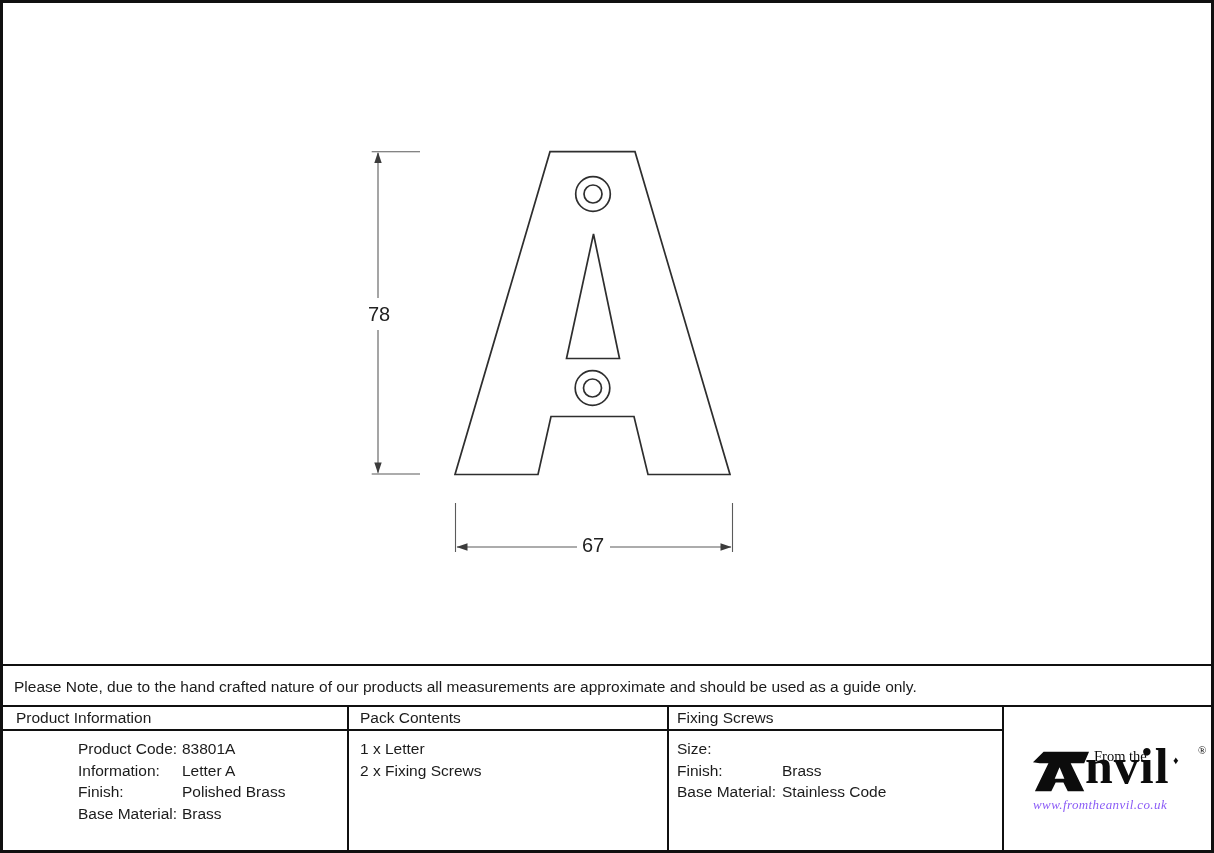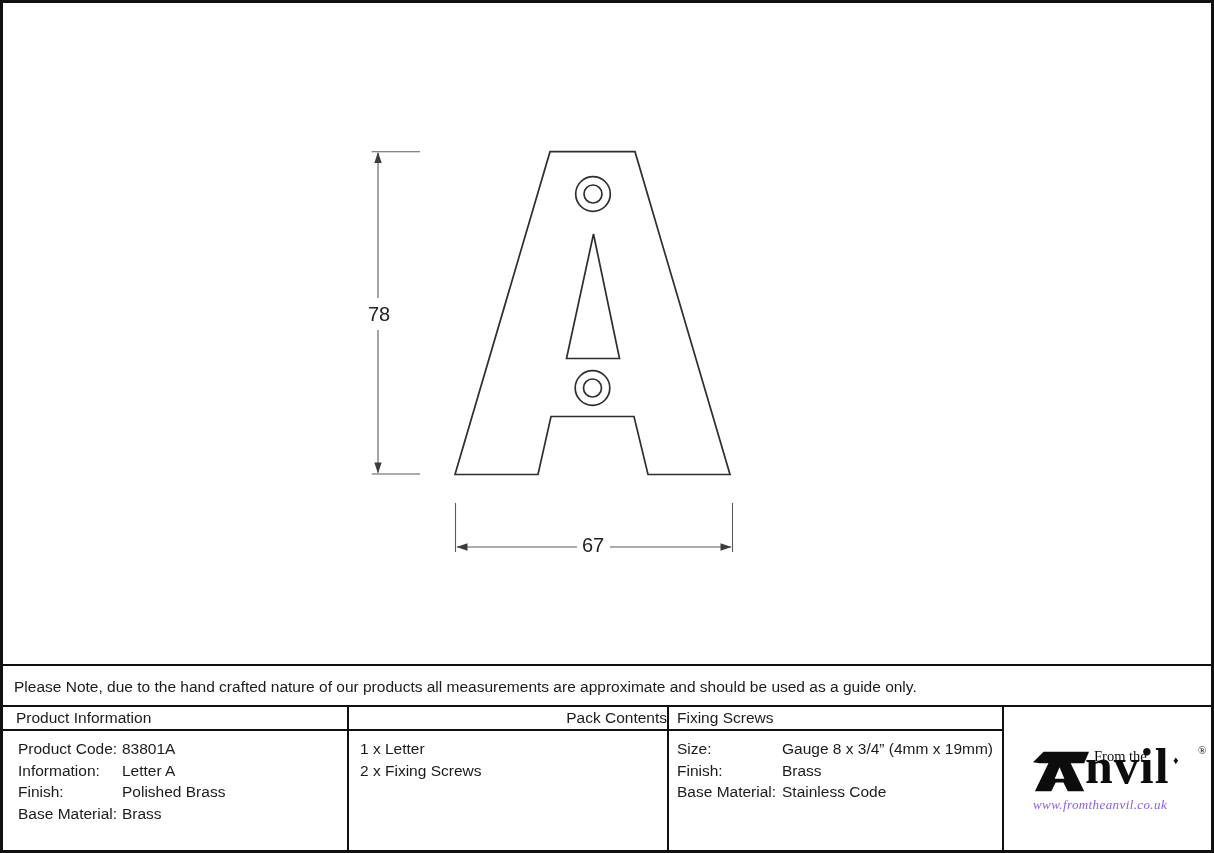--- a/index.html
+++ b/index.html
@@ -29,24 +29,24 @@
   .col{position:relative;box-sizing:border-box;}
   .col-product{width:344px;border-radius:9px;}
   .col-pack{width:320px;border-left:2px solid #101010;}
   .col-fixing{width:335px;border-left:2px solid #101010;}
   .col-logo{flex:1;border-left:2px solid #101010;}
   .cell-header{
     height:24px;border-bottom:2px solid #101010;display:flex;align-items:center;
     font-size:15.5px;box-sizing:border-box;
   }
   .col-product .cell-header{padding-left:13px;}
-  .col-pack .cell-header{padding-left:11px;justify-content:flex-end;}
+  .col-pack .cell-header{padding-left:11px;}
   .col-fixing .cell-header{padding-left:8px;}
   .cell-body{padding-top:7px;font-size:15.5px;line-height:21.5px;}
-  .col-product .cell-body{padding-left:15px;}
+  .col-product .cell-body{padding-left:27px;margin-left:48px;}
   .col-pack .cell-body{padding-left:11px;}
   .col-fixing .cell-body{padding-left:8px;}
   .kv{display:flex;}
   .col-product .kv .k{width:104px;flex:none;}
   .col-fixing .kv .k{width:105px;flex:none;}
   
   .logo-wrap{position:absolute;left:26px;top:38px;width:170px;height:104px;}
   .anvil-svg{position:absolute;left:2px;top:2px;width:58px;height:48px;}
   .logo-fromthe{
     position:absolute;left:64px;top:3px;font-family:"Liberation Serif", serif;
@@ -140,21 +140,20 @@
       </div>
     </div>
 
     <div class="col col-fixing">
       <div class="cell-header">
         <span>Fixing Screws</span>
       </div>
       <div class="cell-body">
         <div class="kv">
           <span class="k">Size:</span>
-          <span class="v">Gauge 8 x 3/4” (4mm x 19mm)</span>
         </div>
         <div class="kv">
           <span class="k">Finish:</span>
           <span class="v">Brass</span>
         </div>
         <div class="kv">
           <span class="k">Base Material:</span>
           <span class="v">Stainless Code</span>
         </div>
       </div>

